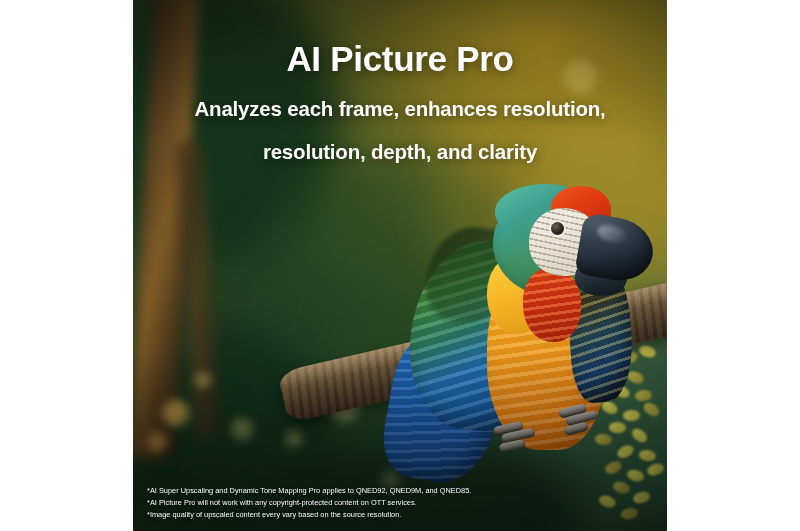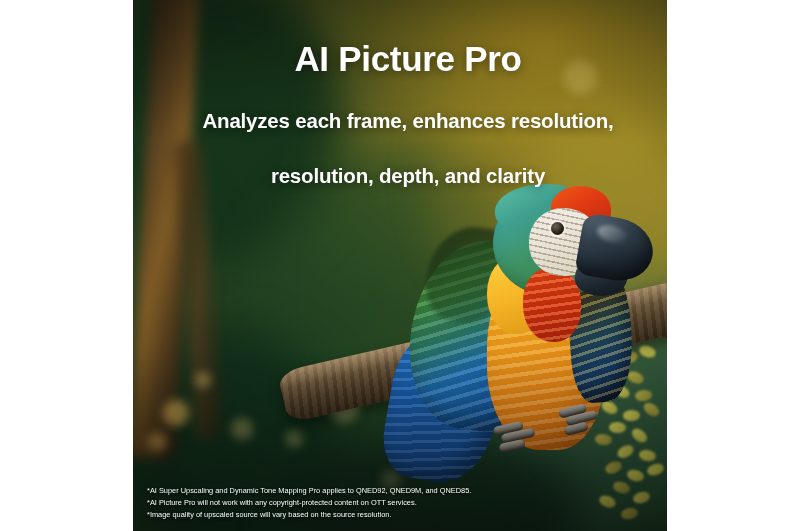--- a/index.html
+++ b/index.html
@@ -238,30 +238,30 @@
   .grade{
     position:absolute;inset:0;
     background:
       radial-gradient(120% 100% at 50% 46%, rgba(0,0,0,0) 42%, rgba(0,0,0,.30) 88%, rgba(0,0,0,.46) 100%),
       linear-gradient(180deg, rgba(0,0,0,.34) 0%, rgba(0,0,0,0) 26%, rgba(0,0,0,0) 66%, rgba(0,0,0,.42) 100%);
     pointer-events:none;
   }
 
   
   .copy{
-    position:absolute;left:8px;top:0;width:534px;
+    position:absolute;left:0;top:0;width:534px;
     text-align:center;color:#fff;
     text-shadow:0 2px 10px rgba(0,0,0,.45);
   }
   .title{
     margin:0;padding-top:40px;
     font-size:35px;font-weight:bold;letter-spacing:-.3px;line-height:1.1;
   }
   .sub{
-    margin:16px;padding-top:12px;
+    margin:4px;padding-top:12px;
     font-size:20.5px;font-weight:bold;line-height:1.33;letter-spacing:-.2px;
   }
   .hl-wrap{margin-top:3px;}
   .hl{
     display:inline-block;
     background:#c9074a;
     padding:2px 8px 3px 8px;
     font-size:20.5px;font-weight:bold;letter-spacing:-.2px;
     text-shadow:none;
   }
@@ -368,17 +368,17 @@
 
     <div class="copy">
       <h1 class="title">AI Picture Pro</h1>
       <p class="sub">Analyzes each frame, enhances resolution,</p>
       <p class="sub">resolution, depth, and clarity</p>
     </div>
 
     <div class="notes">
       <div>*AI Super Upscaling and Dynamic Tone Mapping Pro applies to QNED92, QNED9M, and QNED85.</div>
       <div>*AI Picture Pro will not work with any copyright-protected content on OTT services.</div>
-      <div>*Image quality of upscaled source will vary based on the source resolution.</div>
+      <div>*Image quality of upscaled content every vary based on the source resolution.</div>
     </div>
 
   </div>
 </div>
 
 </body></html>

